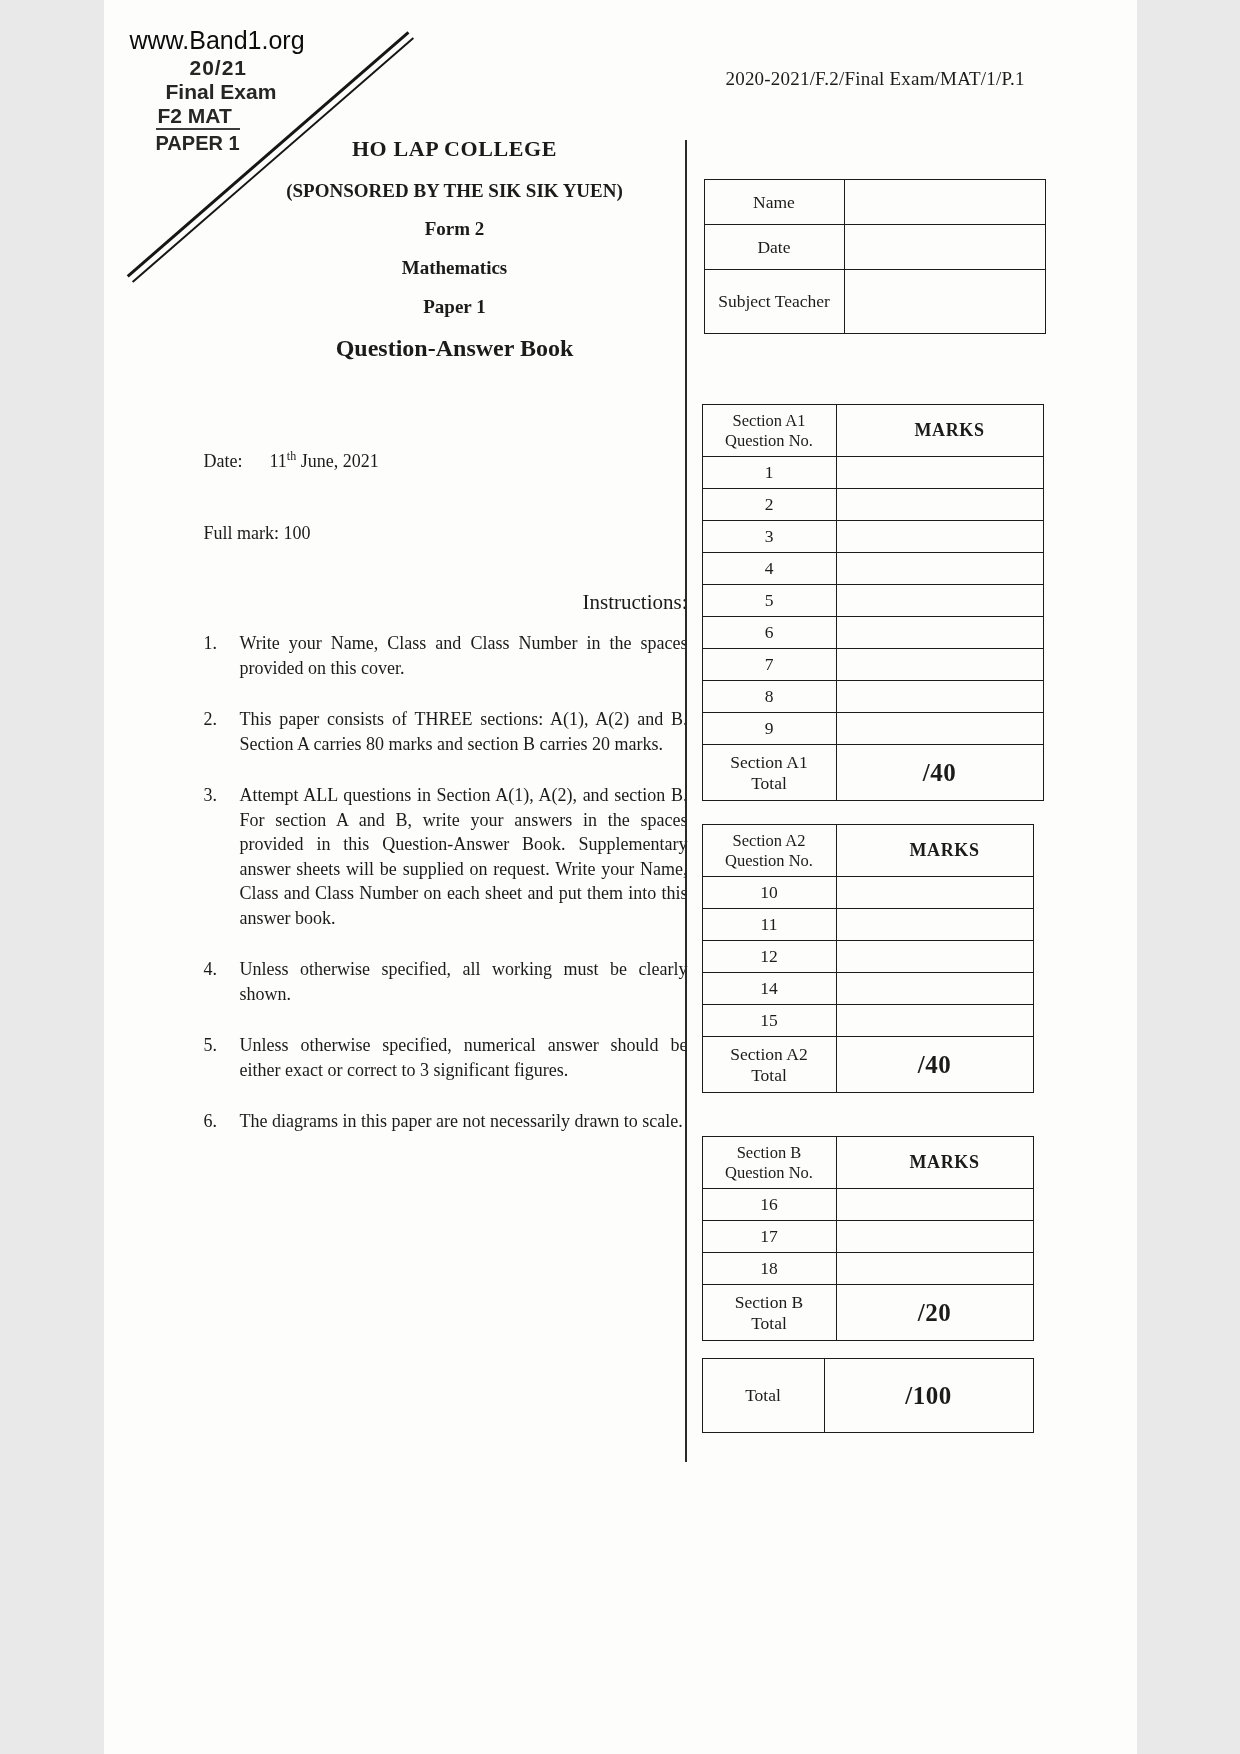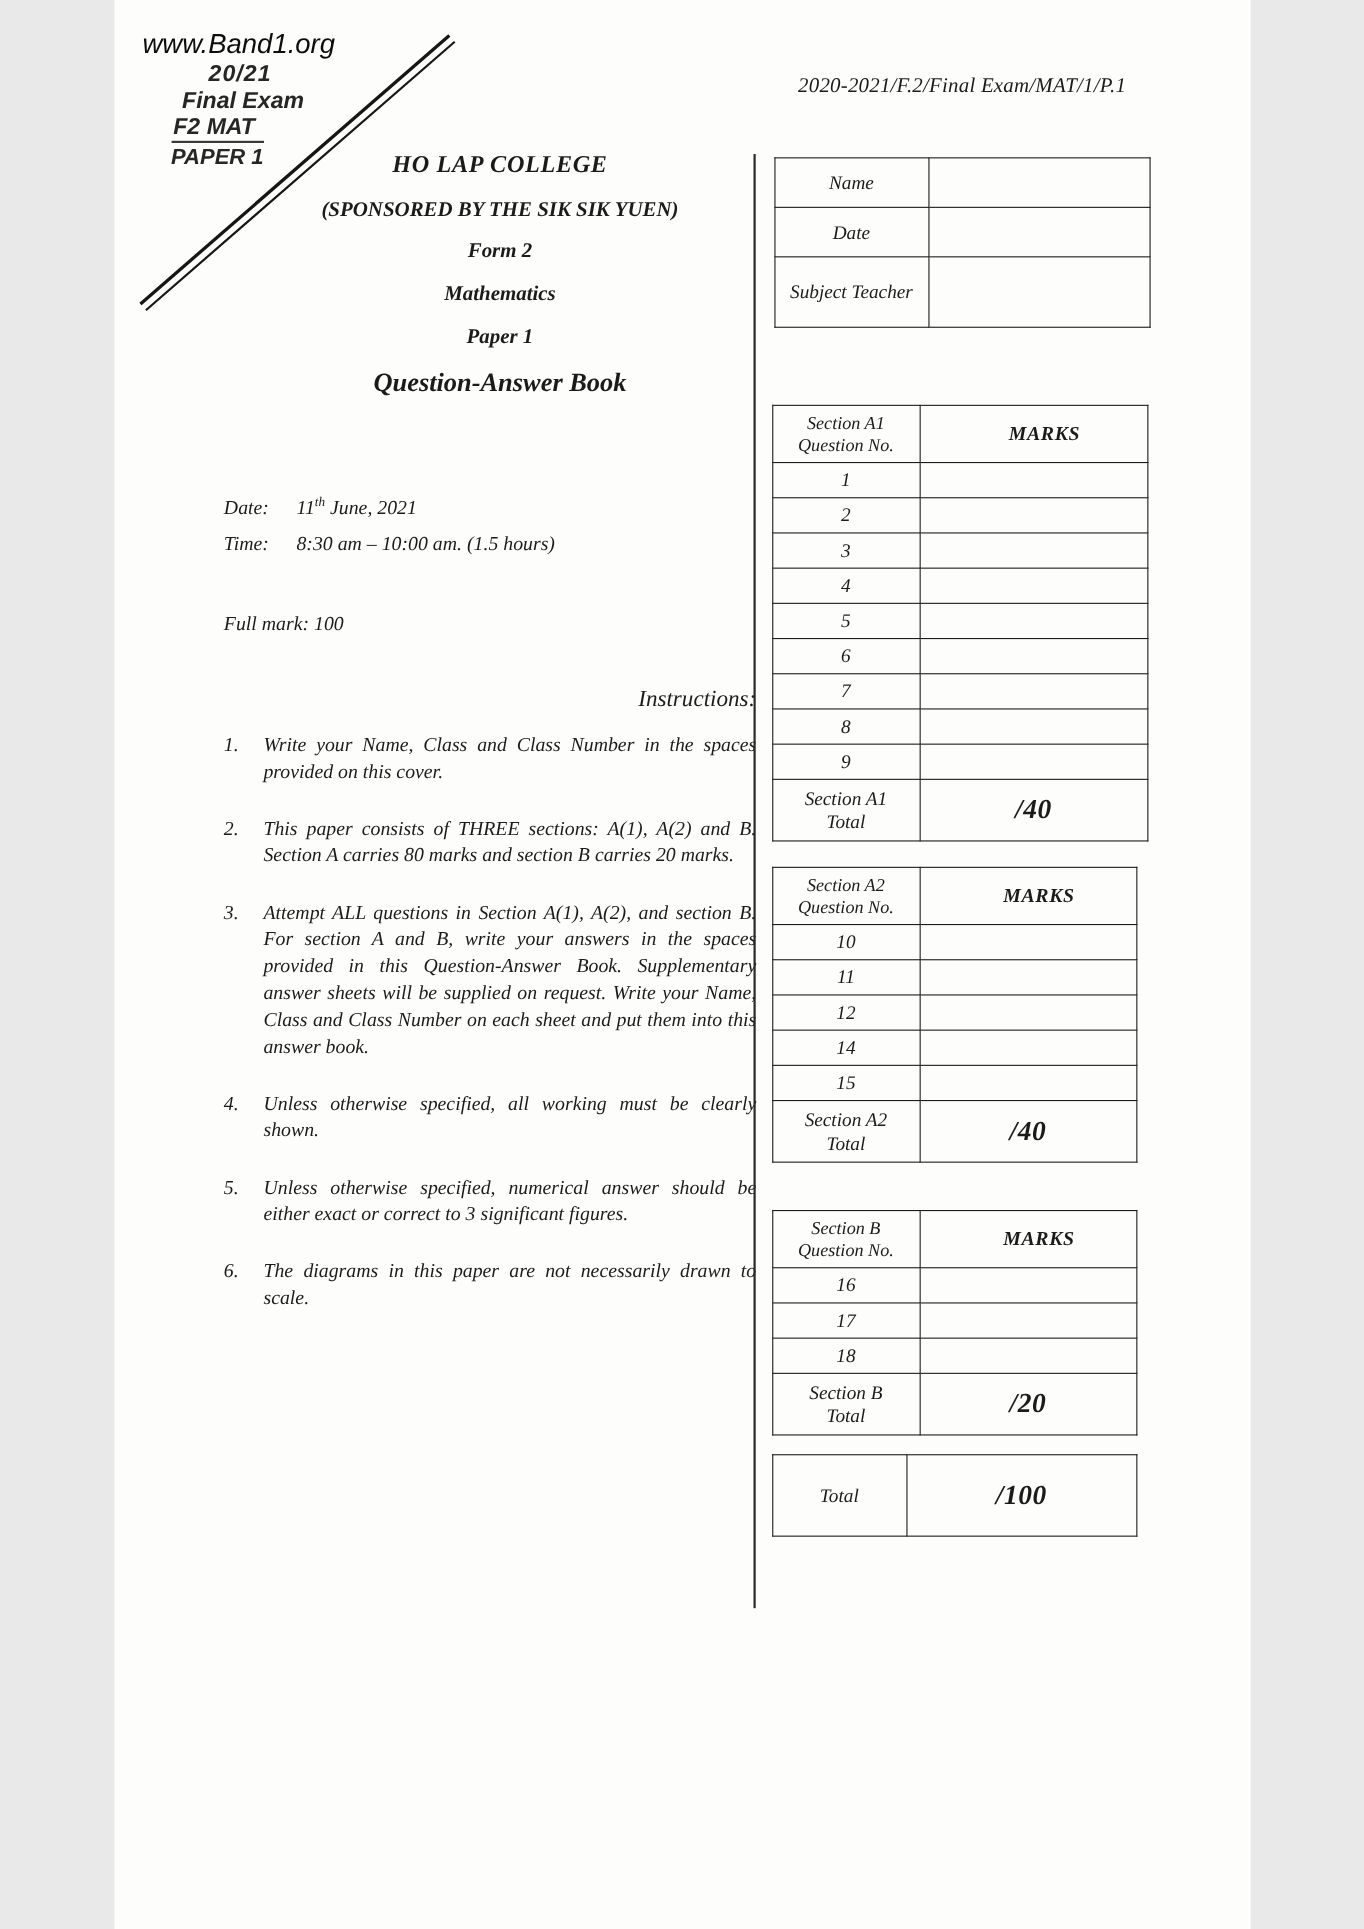--- a/index.html
+++ b/index.html
@@ -1,20 +1,19 @@
 <!DOCTYPE html>
 <html><head>
 <meta charset="utf-8">
 <style>
   html, body { margin:0; padding:0; background:#e9e9e9; }
   .page {
     position:relative; width:1033px; height:1754px; margin:0 auto;
     background:#fdfdfb; color:#1b1b1b; overflow:hidden;
     font-family:"Liberation Serif", serif;
-    font-style:italic;
   }
 
   
   .watermark { position:absolute; left:26px; top:26px; font-family:"Liberation Sans",sans-serif; font-size:25px; color:#0d0d0d; }
   .stamp { position:absolute; left:50px; top:56px; font-family:"Liberation Sans",sans-serif; font-weight:bold; color:#262626; }
   .stamp .s1 { font-size:21px; margin-left:36px; letter-spacing:1px; }
   .stamp .s2 { font-size:21px; margin-left:12px; }
   .stamp .s3 { font-size:21px; margin-left:4px; }
   .stamp .s4 { font-size:20px; margin-left:2px; display:inline-block; border-top:2px solid #3a3a3a; padding-top:2px; }
 
@@ -48,21 +47,21 @@
   .instr-item.gap { margin-top:27px; }
   .instr-num { width:36px; flex:0 0 36px; }
   .instr-text { flex:1; text-align:justify; }
 
   
   .v-div { position:absolute; left:581px; top:140px; width:2px; height:1322px; background:#2a2a2a; }
   .scan-line { position:absolute; left:1052px; top:888px; width:2px; height:574px;
                background:linear-gradient(#9a9a9a, #6f6f6f 40%, #9a9a9a); opacity:0.8; }
 
   
-  table { border-collapse:collapse; table-layout:fixed; position:absolute; background:#fdfdfb; }
+  table { border-collapse:collapse; table-layout:fixed; position:absolute; background:#fdfdfb;margin-top:36px; }
   td { border:1.9px solid #1c1c1c; padding:0 4px; text-align:center; vertical-align:middle; font-size:17.5px; line-height:1.2; }
 
   .info-table { left:600px; top:143px; width:342px; }
   .info-table col.c1 { width:140px; }
   .info-table tr.r { height:45px; }
   .info-table tr.r-tall { height:64px; }
 
   .marks-table col.c1 { width:134px; }
   .marks-header { font-weight:bold; font-size:18px; letter-spacing:0.6px;padding-left:24px; }
   .q-head { font-size:16.5px; }
@@ -103,23 +102,20 @@
     <div class="t-form">Form 2</div>
     <div class="t-subj">Mathematics</div>
     <div class="t-paper">Paper 1</div>
     <div class="t-book">Question-Answer Book</div>
   </div>
 
   <div class="left-col">
     <div class="meta-row">
       <span class="meta-label">Date:</span><span>11</span><sup>th</sup><span> June, 2021</span>
     </div>
-    <div class="meta-row">
-      <span class="meta-label">Time:</span><span>8:30 am – 10:00 am. (1.5 hours)</span>
-    </div>
     <div class="full-mark">Full mark: 100</div>
 
     <div class="instr-head">Instructions:</div>
 
     <div class="instr-item">
       <span class="instr-num">1.</span>
       <span class="instr-text">Write your Name, Class and Class Number in the spaces provided on this cover.</span>
     </div>
     <div class="instr-item gap">
       <span class="instr-num">2.</span>

